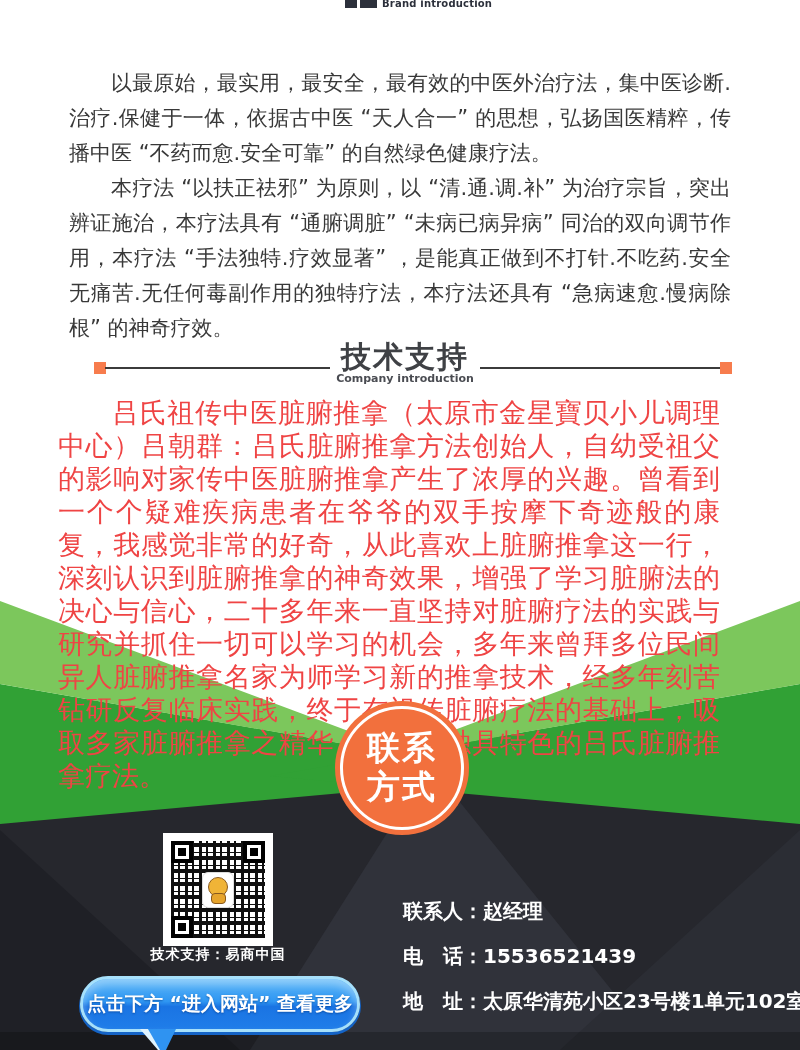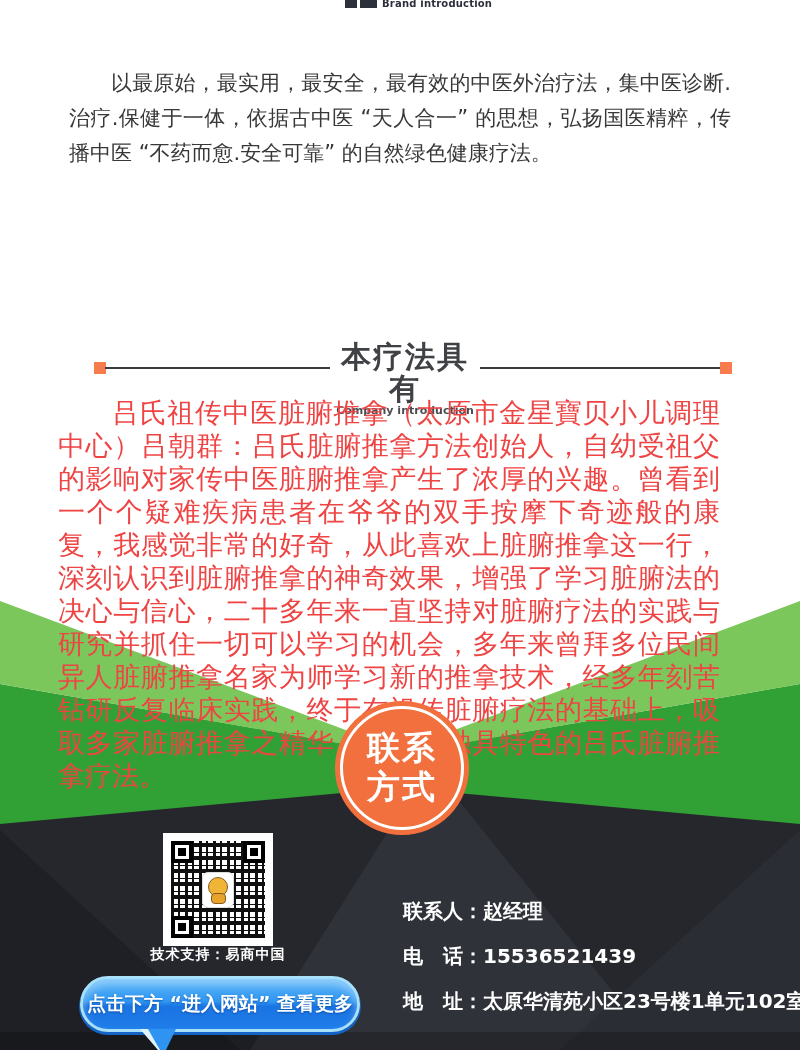--- a/index.html
+++ b/index.html
@@ -119,28 +119,29 @@
   </svg>
 
   <div>
     <div id="frag1" class="frag-block"></div>
     <div id="frag2" class="frag-block"></div>
     <div class="frag-label">Brand introduction</div>
   </div>
 
   <div class="intro-text">
     <p>以最原始，最实用，最安全，最有效的中医外治疗法，集中医诊断.治疗.保健于一体，依据古中医 “天人合一” 的思想，弘扬国医精粹，传播中医 “不药而愈.安全可靠” 的自然绿色健康疗法。</p>
+    <p>本疗法 “以扶正祛邪” 为原则，以 “清.通.调.补” 为治疗宗旨，突出辨证施治，本疗法具有 “通腑调脏” “未病已病异病” 同治的双向调节作用，本疗法 “手法独特.疗效显著” ，是能真正做到不打针.不吃药.安全无痛苦.无任何毒副作用的独特疗法，本疗法还具有 “急病速愈.慢病除根” 的神奇疗效。</p>
   </div>
 
   <div id="sq-left" class="hr-sq"></div>
   <div id="hr-left" class="hr-seg"></div>
   <div id="hr-right" class="hr-seg"></div>
   <div id="sq-right" class="hr-sq"></div>
   <div class="section-title-box">
-    <p class="section-title">本疗法具有</p>
+    <p class="section-title">技术支持</p>
     <p class="section-sub">Company introduction</p>
   </div>
 
   <div class="company-text">吕氏祖传中医脏腑推拿（太原市金星寶贝小儿调理中心）吕朝群：吕氏脏腑推拿方法创始人，自幼受祖父的影响对家传中医脏腑推拿产生了浓厚的兴趣。曾看到一个个疑难疾病患者在爷爷的双手按摩下奇迹般的康复，我感觉非常的好奇，从此喜欢上脏腑推拿这一行，深刻认识到脏腑推拿的神奇效果，增强了学习脏腑法的决心与信心，二十多年来一直坚持对脏腑疗法的实践与研究并抓住一切可以学习的机会，多年来曾拜多位民间异人脏腑推拿名家为师学习新的推拿技术，经多年刻苦钻研反复临床实践，终于在祖传脏腑疗法的基础上，吸取多家脏腑推拿之精华，创立了独具特色的吕氏脏腑推拿疗法。</div>
 
   <div class="contact-badge">
     <div class="ring"></div>
     <div class="badge-text">
       <div>联系</div>
       <div>方式</div>

